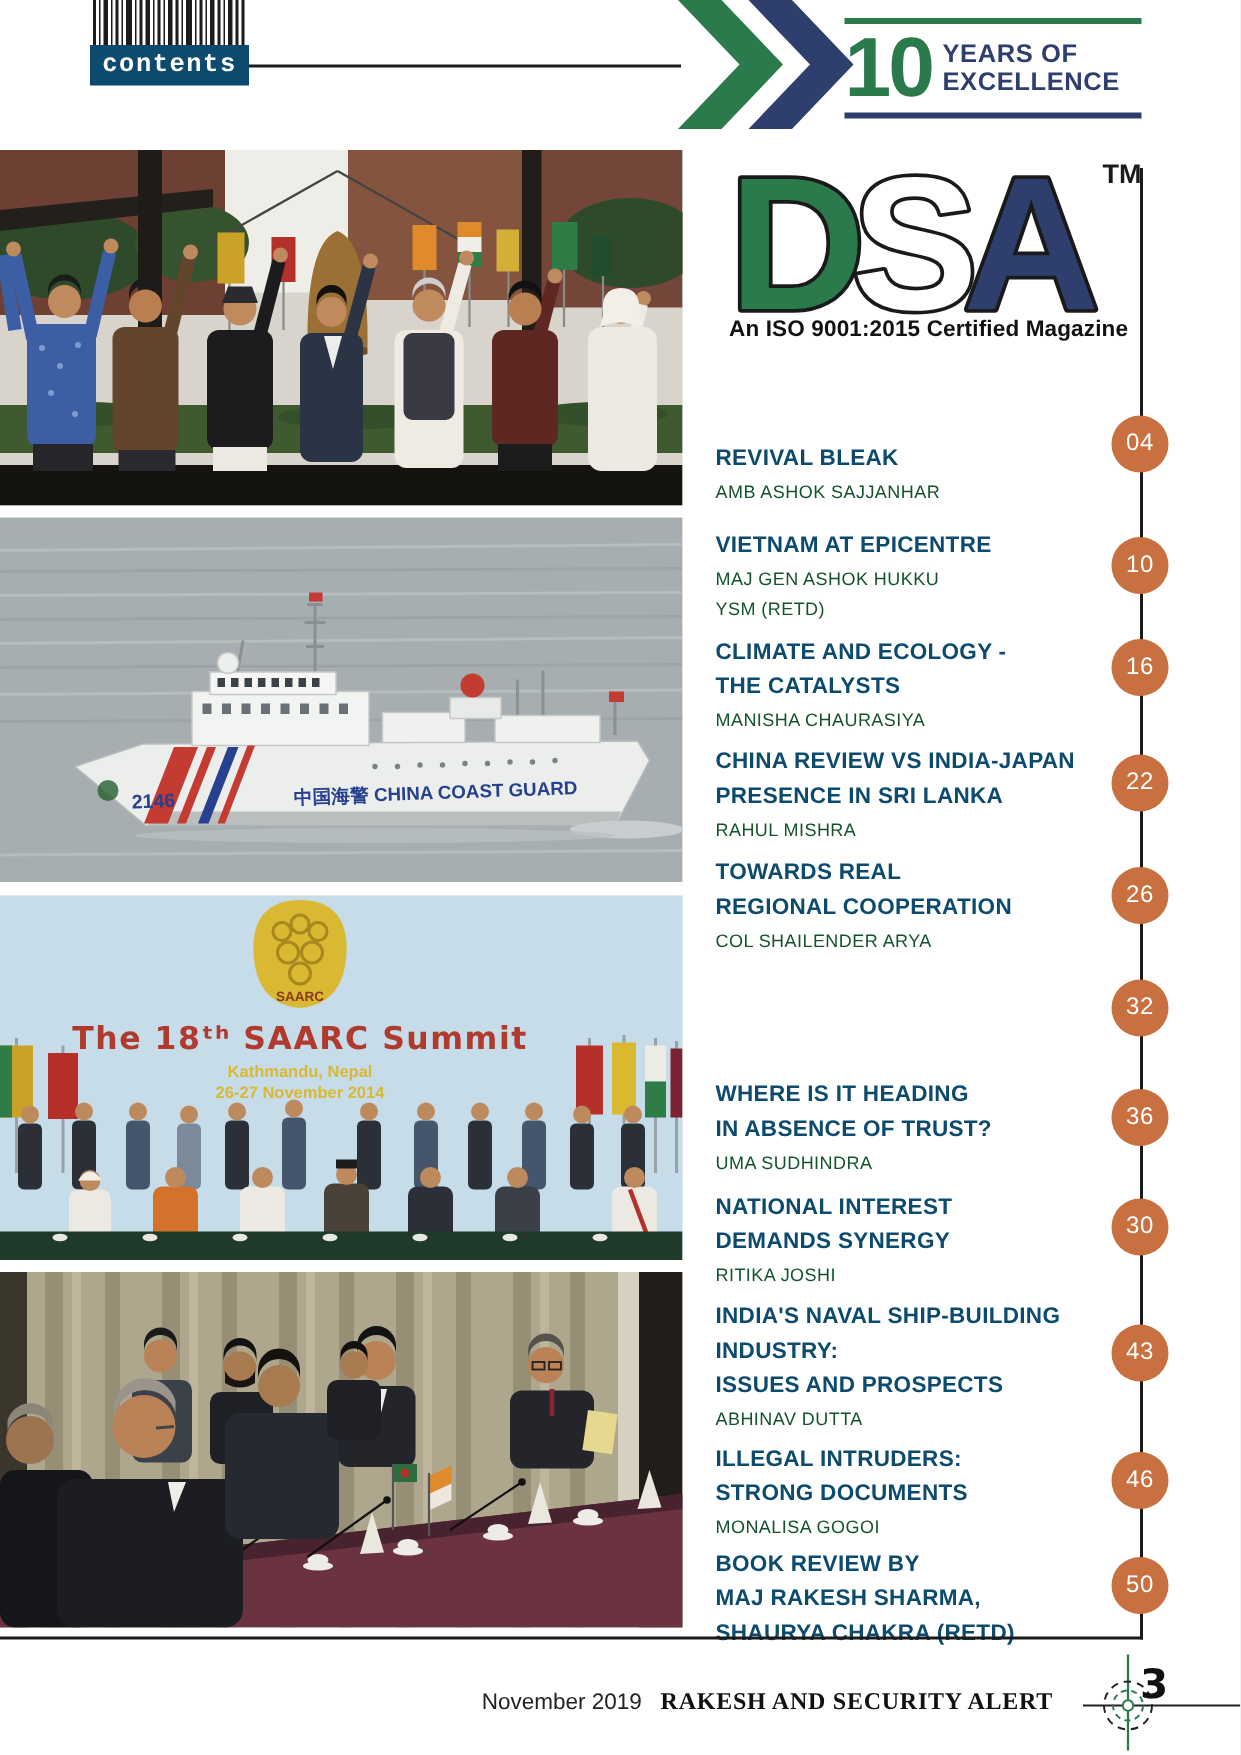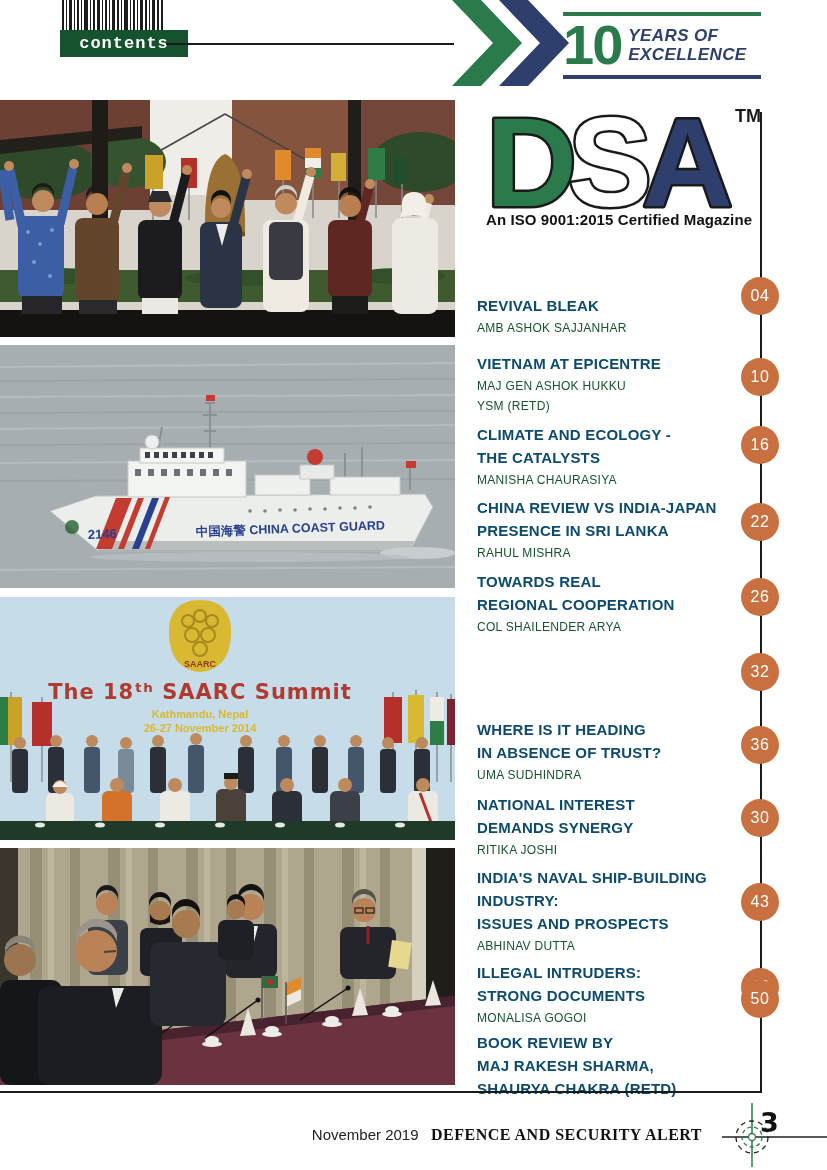--- a/index.html
+++ b/index.html
@@ -1,30 +1,30 @@
 <!DOCTYPE html>
 <html><head>
 <meta charset="utf-8">
 <style>
   html,body{margin:0;padding:0;background:#e8e8e8;}
   .page{position:relative;width:827px;height:1170px;background:#ffffff;overflow:hidden;
         font-family:"Liberation Sans",sans-serif;margin:0 auto;}
   .abs{position:absolute;}
 
   
-  .contents-box{left:60px;top:30px;width:128px;height:27px;background:#14532d;color:#fff;
+  .contents-box{left:60px;top:30px;width:106px;height:27px;background:#0c4a6e;color:#fff;
     font-family:"Liberation Mono",monospace;font-weight:bold;font-size:17px;letter-spacing:1px;
     display:flex;align-items:center;justify-content:center;}
   .header-rule{left:166px;top:43px;width:288px;height:2px;background:#1a1a1a;}
 
   .anniv{left:563px;top:12px;width:198px;border-top:4px solid #2B7A4B;border-bottom:4px solid #2E3F6E;
     padding:5px 0 6px 0;display:flex;align-items:center;}
   .anniv-num{font-size:56px;font-weight:bold;color:#2B7A4B;line-height:0.85;letter-spacing:-2px;}
   .anniv-text{color:#2E3F6E;font-weight:bold;font-size:17px;line-height:19px;letter-spacing:0.4px;
-    margin-left:7px;white-space:pre-line;font-style:italic;}
+    margin-left:7px;white-space:pre-line;}
 
   .dsa-tagline{left:486px;top:211px;width:276px;font-size:15px;font-weight:bold;color:#111;
     letter-spacing:0.1px;}
 
   
   .toc-line{left:760px;top:112px;width:2px;height:981px;background:#1a1a1a;}
   .bottom-rule{left:0px;top:1091px;width:762px;height:2px;background:#1a1a1a;}
 
   
   .toc-entry{left:477px;width:285px;}
@@ -560,26 +560,26 @@
   <div class="abs page-circle" style="top:277px">04</div>
   <div class="abs page-circle" style="top:358px">10</div>
   <div class="abs page-circle" style="top:426px">16</div>
   <div class="abs page-circle" style="top:503px">22</div>
   <div class="abs page-circle" style="top:578px">26</div>
   <div class="abs page-circle" style="top:653px">32</div>
   <div class="abs page-circle" style="top:726px">36</div>
   <div class="abs page-circle" style="top:799px">30</div>
   <div class="abs page-circle" style="top:883px">43</div>
   <div class="abs page-circle" style="top:968px">46</div>
-  <div class="abs page-circle" style="top:980px">50</div>
+  <div class="abs page-circle" style="top:1038px">50</div>
 
   <div class="abs bottom-rule"></div>
   <div class="abs footer-text">
     <span class="footer-issue">November 2019</span>
-    <span class="footer-mag">DEFENCE AND SECURITY ALERT</span>
+    <span class="footer-mag">RAKESH AND SECURITY ALERT</span>
   </div>
   <svg class="abs" style="left:712px;top:1100px" width="115" height="70" viewBox="0 0 115 70">
     <line x1="40" y1="3" x2="40" y2="67" stroke="#2B7A4B" stroke-width="1.5"></line>
     <line x1="10" y1="37" x2="115" y2="37" stroke="#222" stroke-width="1.3"></line>
     <circle cx="40" cy="37" r="16" fill="none" stroke="#222" stroke-width="1.3" stroke-dasharray="5,4"></circle>
     <circle cx="40" cy="37" r="10" fill="none" stroke="#2B7A4B" stroke-width="1.3" stroke-dasharray="4,3"></circle>
     <circle cx="40" cy="37" r="3.5" fill="#fff" stroke="#2B7A4B" stroke-width="1.3"></circle>
     <text x="48" y="32" font-size="27" font-weight="bold" fill="#111" font-family="DejaVu Sans, sans-serif">3</text>
   </svg>
 

